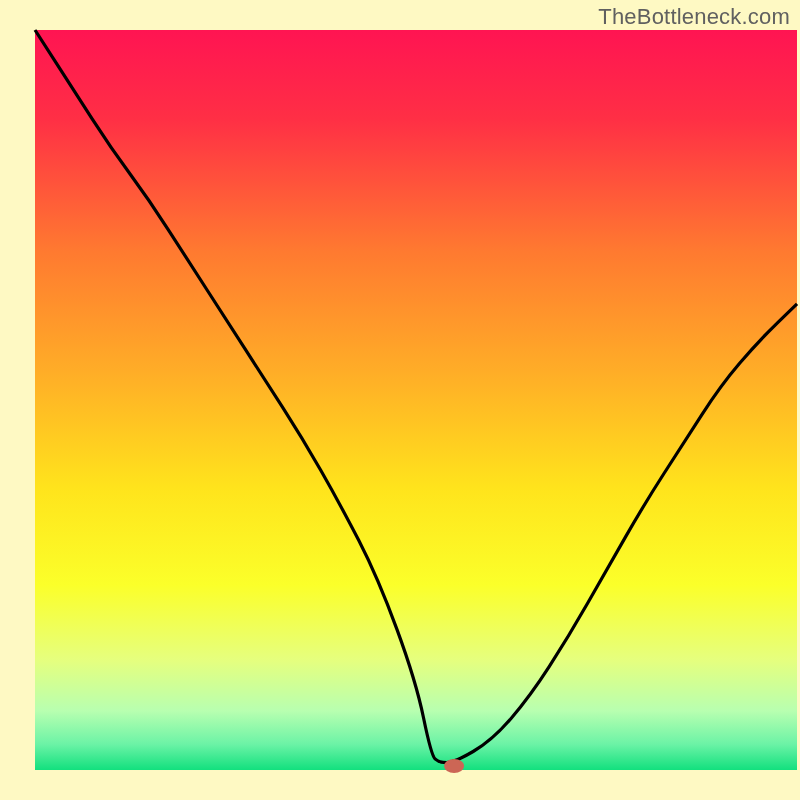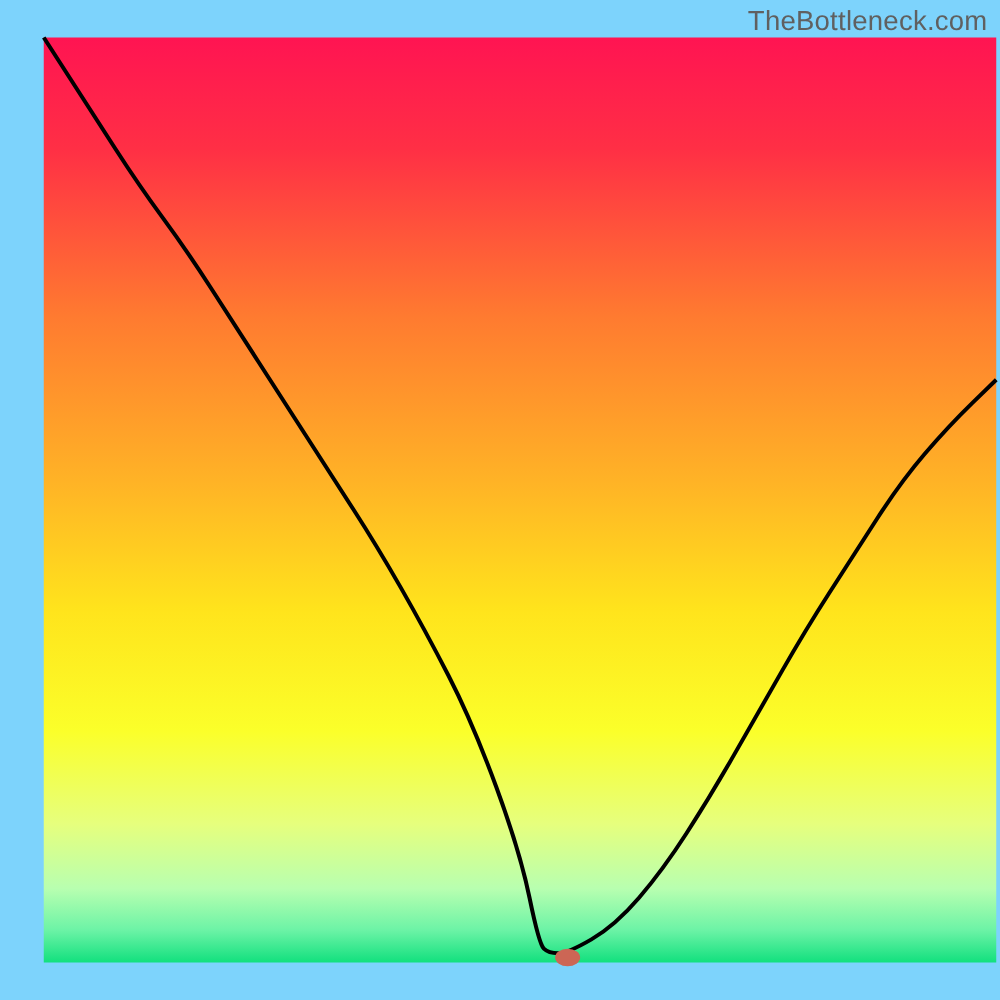--- a/index.html
+++ b/index.html
@@ -8,21 +8,21 @@
     width: 800px;
     height: 800px;
     background: #000;
     overflow: hidden;
     font-family: Arial, Helvetica, sans-serif;
   }
   .frame {
     position: relative;
     width: 800px;
     height: 800px;
-    background: #7dd3fc;
+    background: #fef9c3;
   }
   .watermark {
     position: absolute;
     top: 4px;
     right: 10px;
     color: #606060;
     font-size: 22px;
     font-weight: 500;
     letter-spacing: 0.2px;
     z-index: 10;

